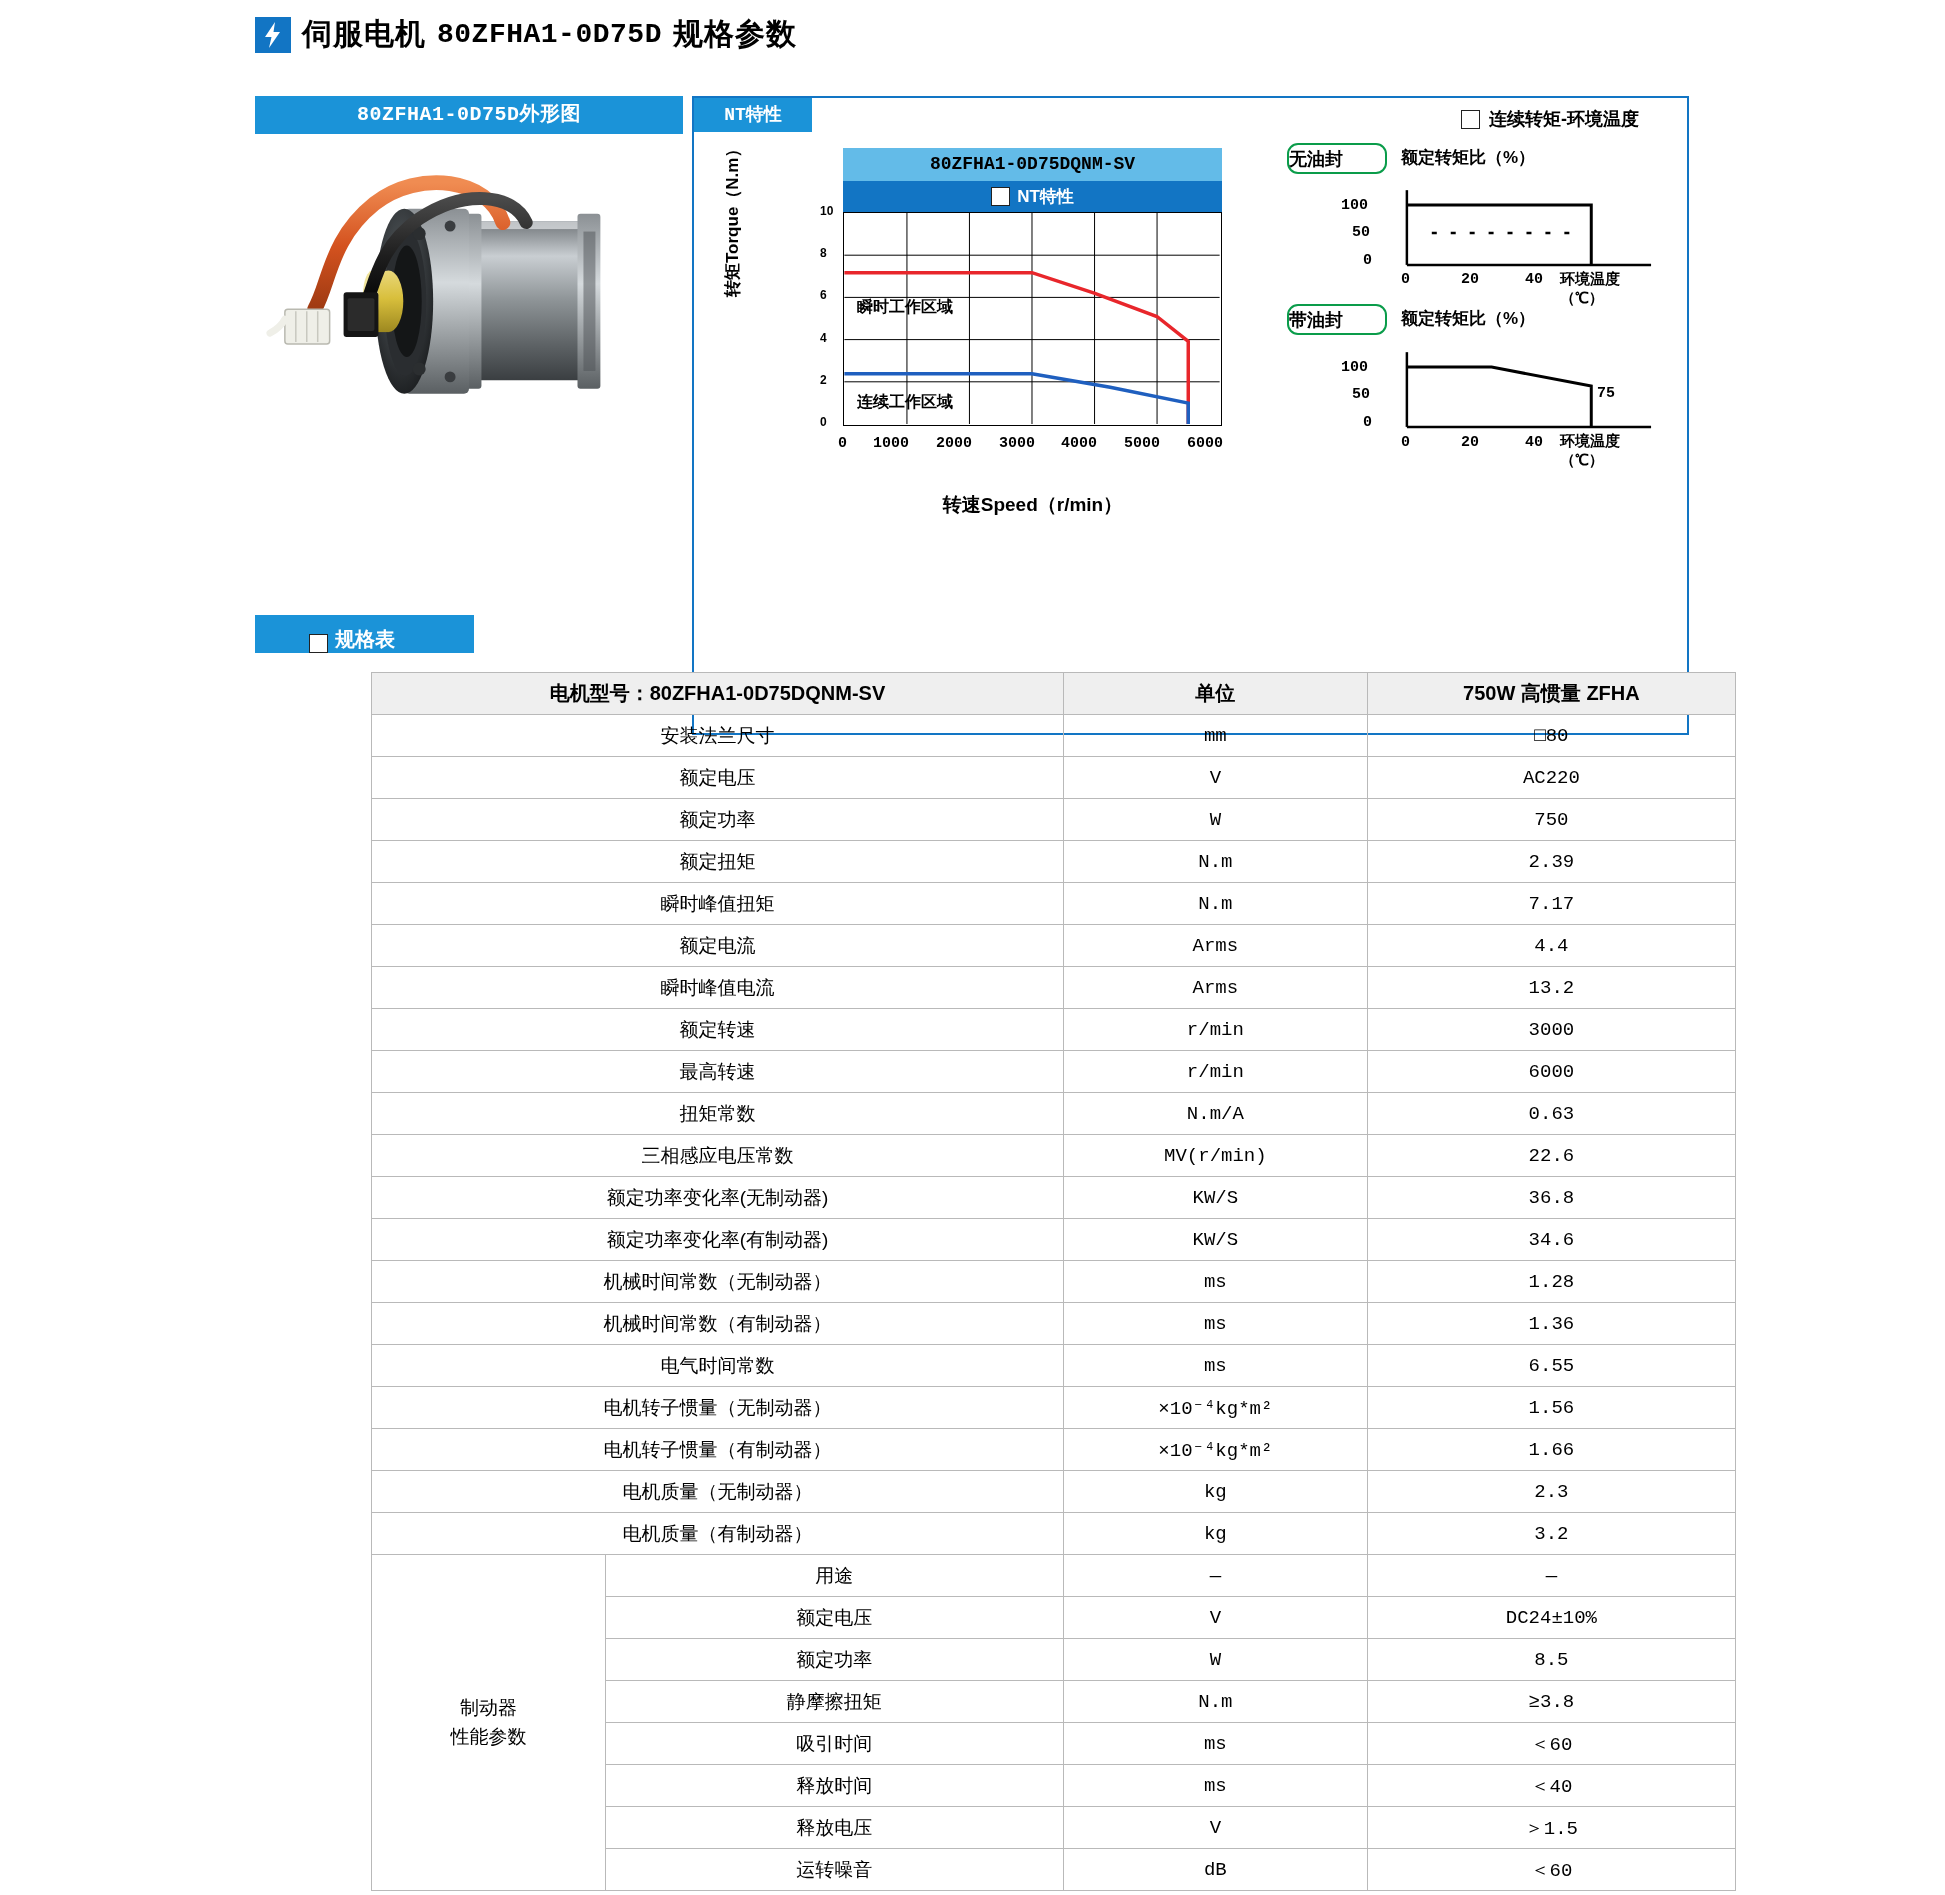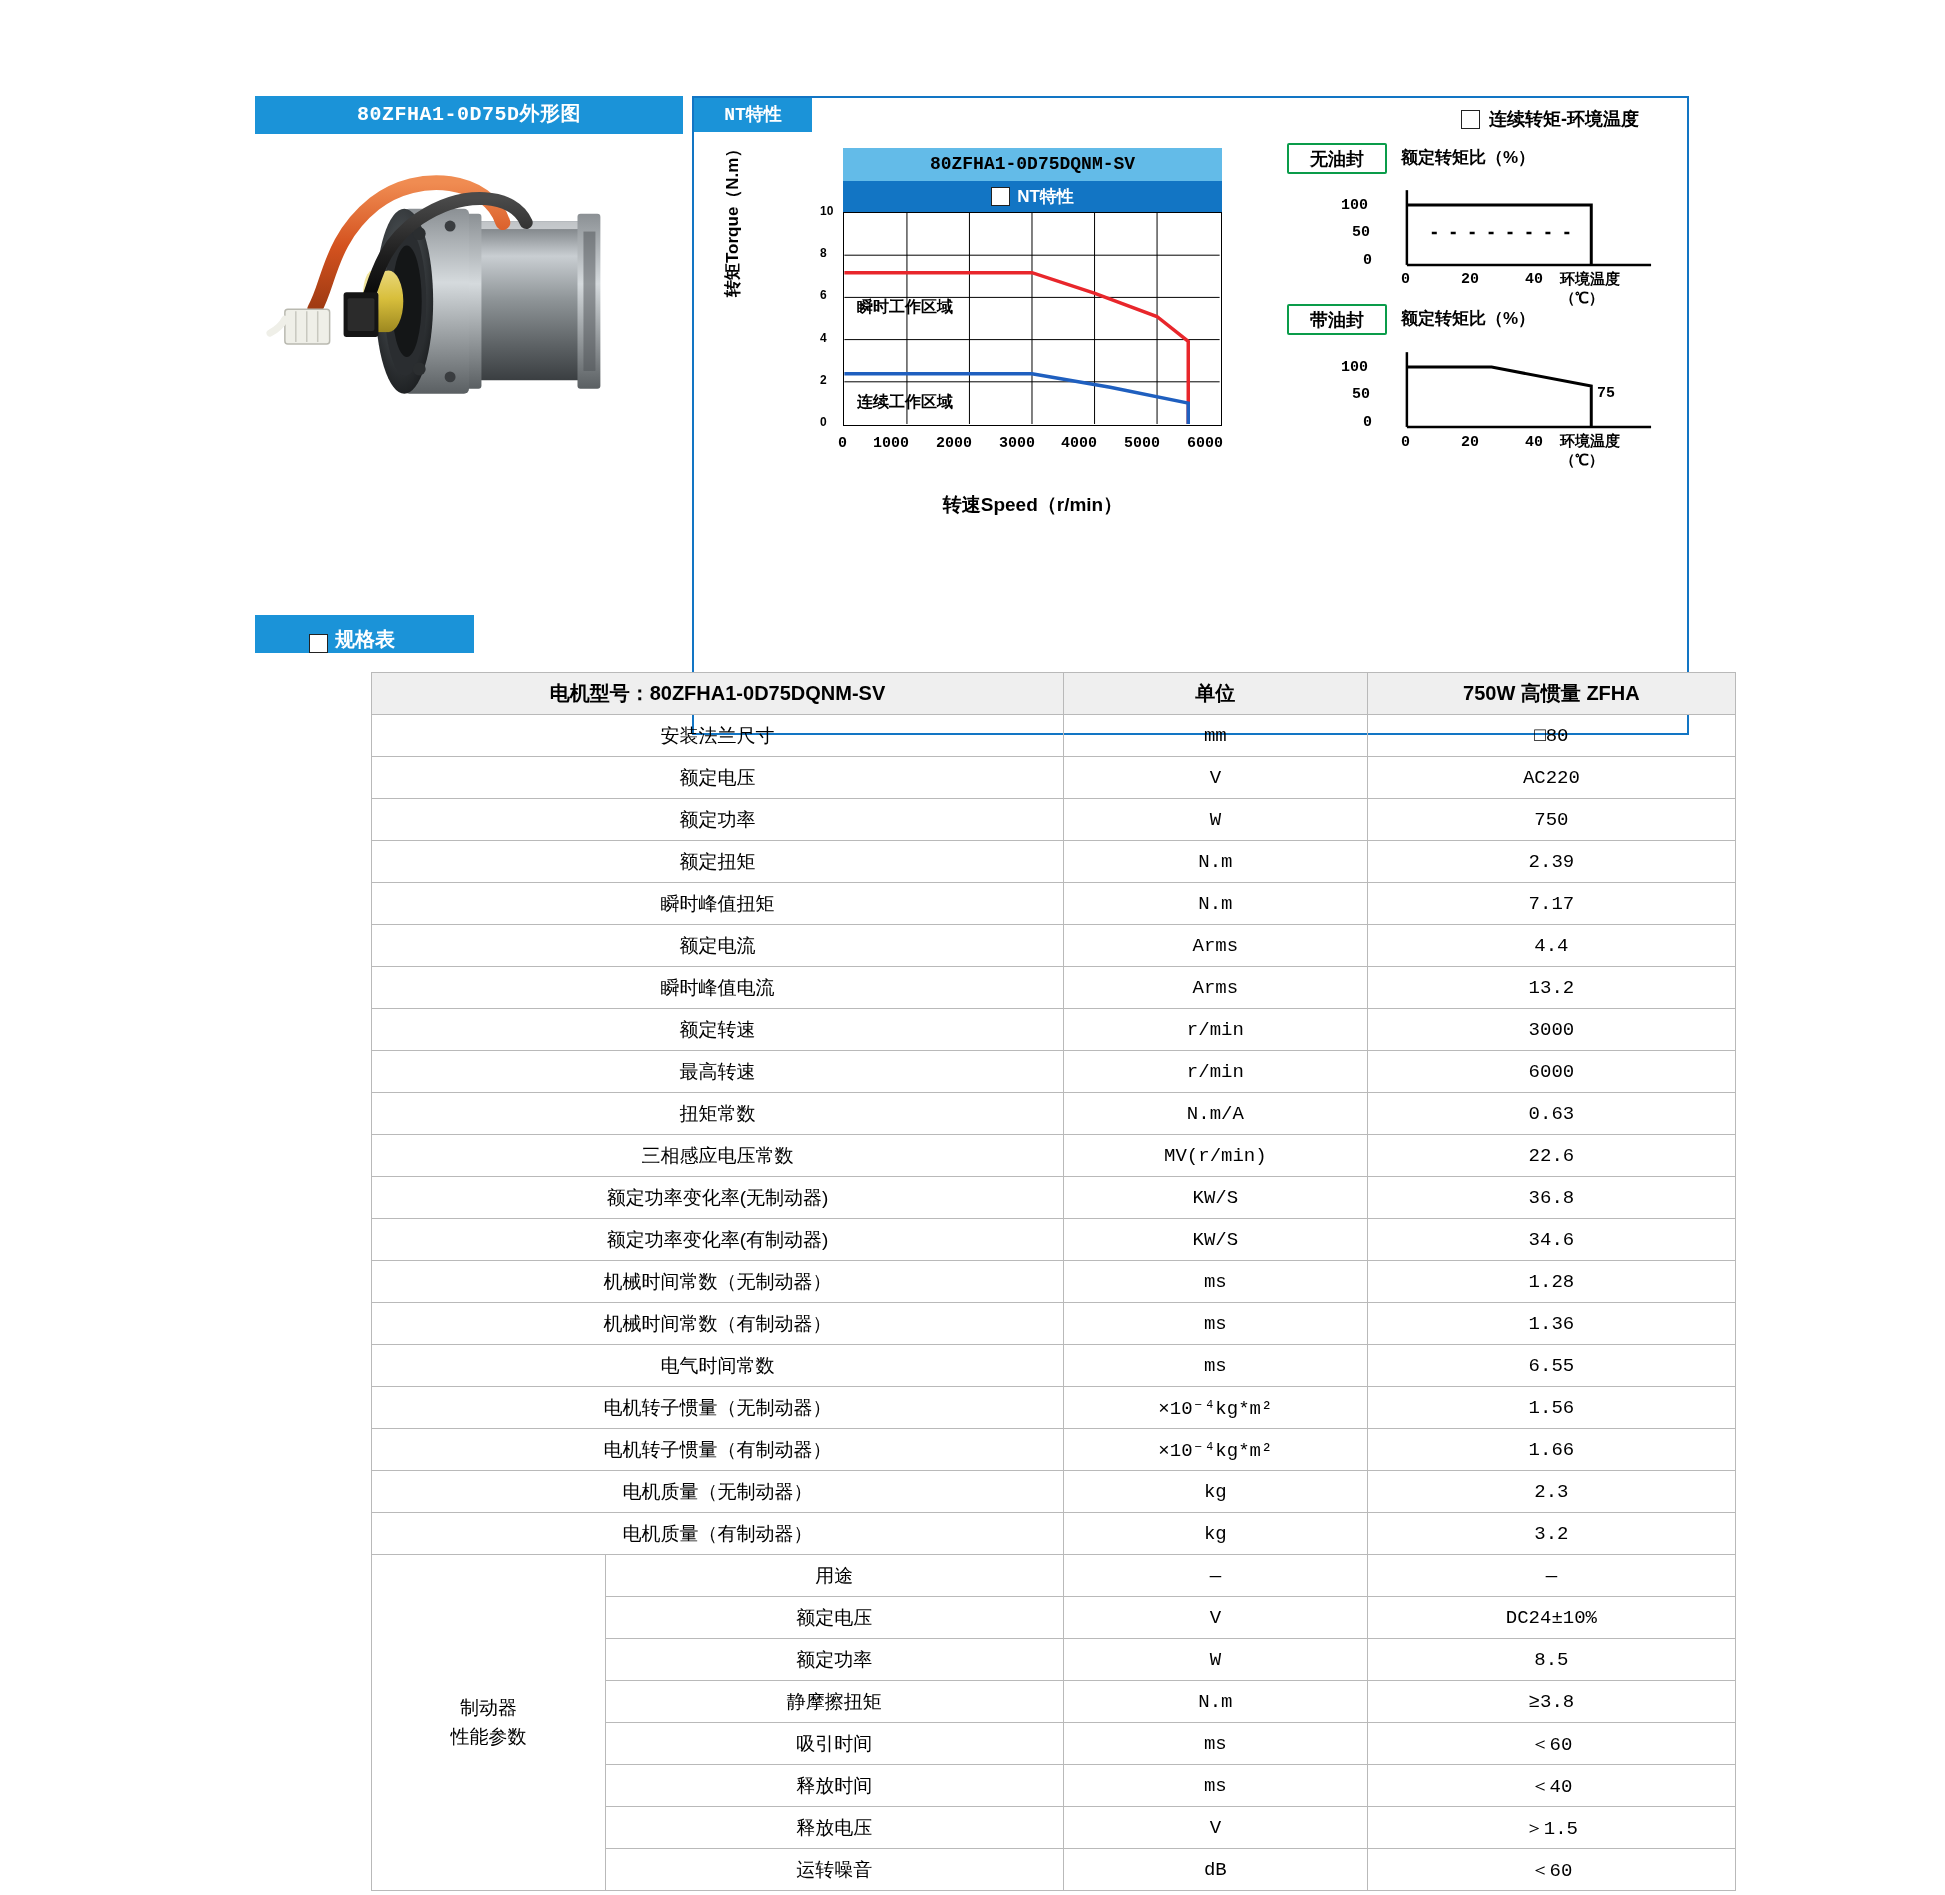--- a/index.html
+++ b/index.html
@@ -214,26 +214,26 @@
     left: 593px;
     top: 43px;
     width: 369px;
     height: 418px;
   }
   .pill {
     position: absolute;
     width: 100px;
     height: 31px;
     border: 2px solid #0a9c4a;
-    border-radius: 2px;
+    border-radius: 11px;
     background: #fff;
     color: #000;
     font-size: 18px;
     font-weight: bold;
-    text-align: center;
+    text-align: left;
     line-height: 29px;
     box-sizing: border-box;
   }
   .ratio-label {
     position: absolute;
     font-size: 17px;
     font-weight: bold;
   }
   .mini-chart {
     position: absolute;
@@ -299,20 +299,31 @@
   .brk-label {
     font-size: 19px;
     line-height: 1.5;
   }
 </style>
 </head>
 <body>
 
 <div class="page">
 
+  <div class="title-row">
+    <span class="title-logo">
+      <svg width="36" height="36" viewBox="0 0 72 72">
+        <rect x="0" y="0" width="72" height="72" fill="#1275c4"></rect>
+        <path d="M40 10 L20 40 L33 40 L28 62 L50 30 L37 30 Z" fill="#ffffff"></path>
+      </svg>
+    </span>
+    <span class="title-main">伺服电机</span>
+    <span class="title-model">80ZFHA1-0D75D</span>
+    <span class="title-suffix">规格参数</span>
+  </div>
 
   <div class="outline-panel">
     <div class="blue-banner">80ZFHA1-0D75D外形图</div>
     <div class="motor-photo">
       <svg width="428" height="438" viewBox="0 0 860 880">
         <defs>
           <linearGradient id="bodyG" x1="0" y1="0" x2="0" y2="1">
             <stop offset="0%" stop-color="#6f7478"></stop>
             <stop offset="22%" stop-color="#c9ced2"></stop>
             <stop offset="50%" stop-color="#8d9396"></stop>

